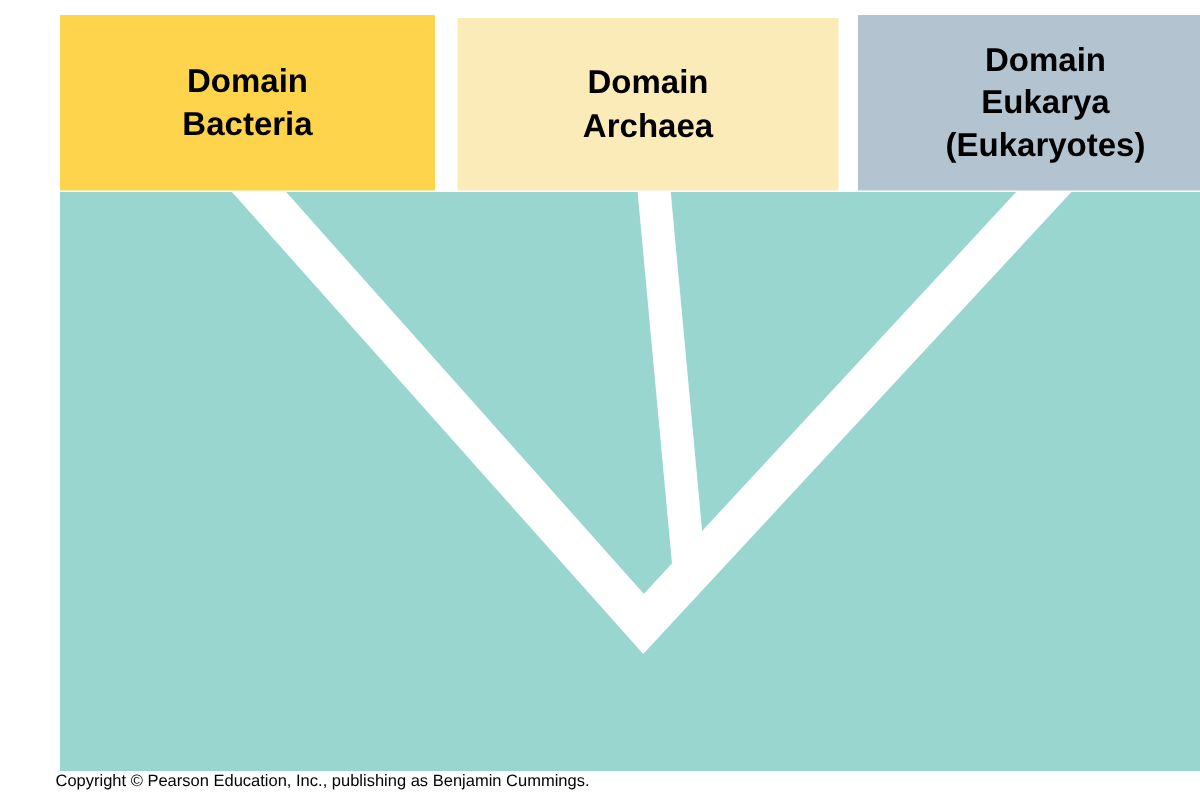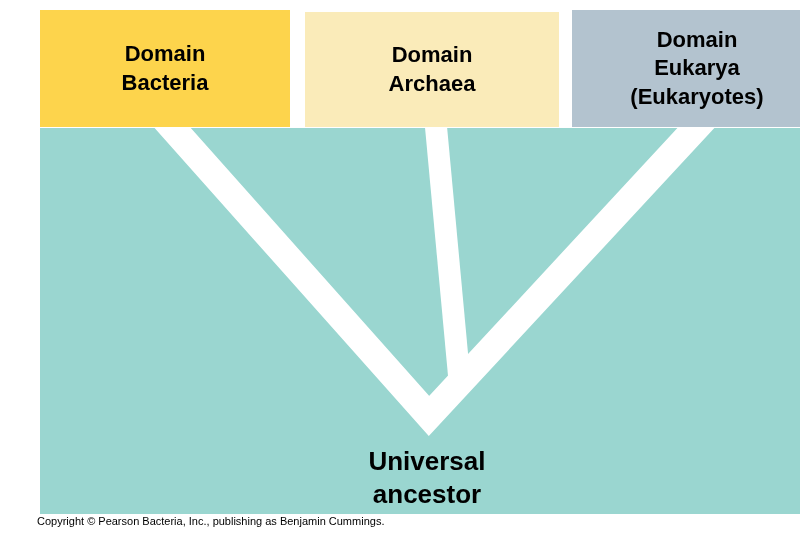--- a/index.html
+++ b/index.html
@@ -86,18 +86,16 @@
     <span>Domain
 Archaea</span>
   </div>
 
   <div class="domain-box box-eukarya" style="background: rgb(179, 195, 207);">
     <span>Domain
 Eukarya
 (Eukaryotes)</span>
   </div>
 
-  <div class="root-label">Universal
-ancestor</div>
 
-  <div class="footer">Copyright © Pearson Bacteria, Inc., publishing as Benjamin Cummings.</div>
+  <div class="footer">Copyright © Pearson Education, Inc., publishing as Benjamin Cummings.</div>
 
 </div>
 
 </body></html>

